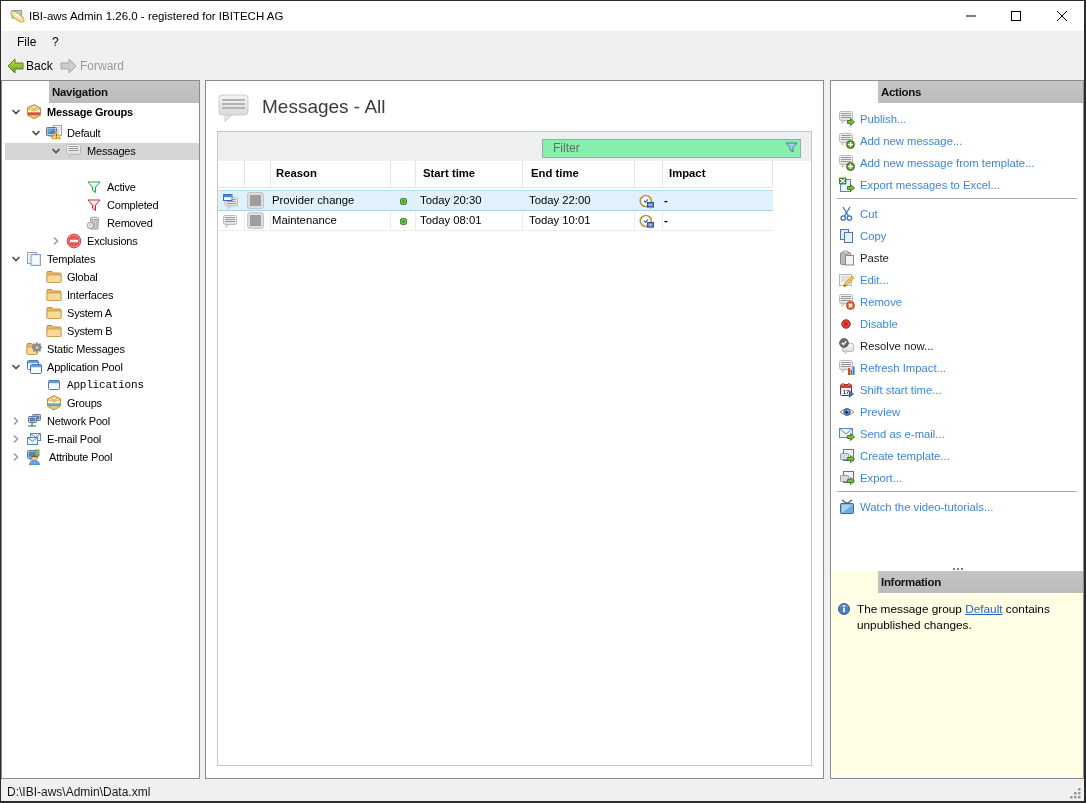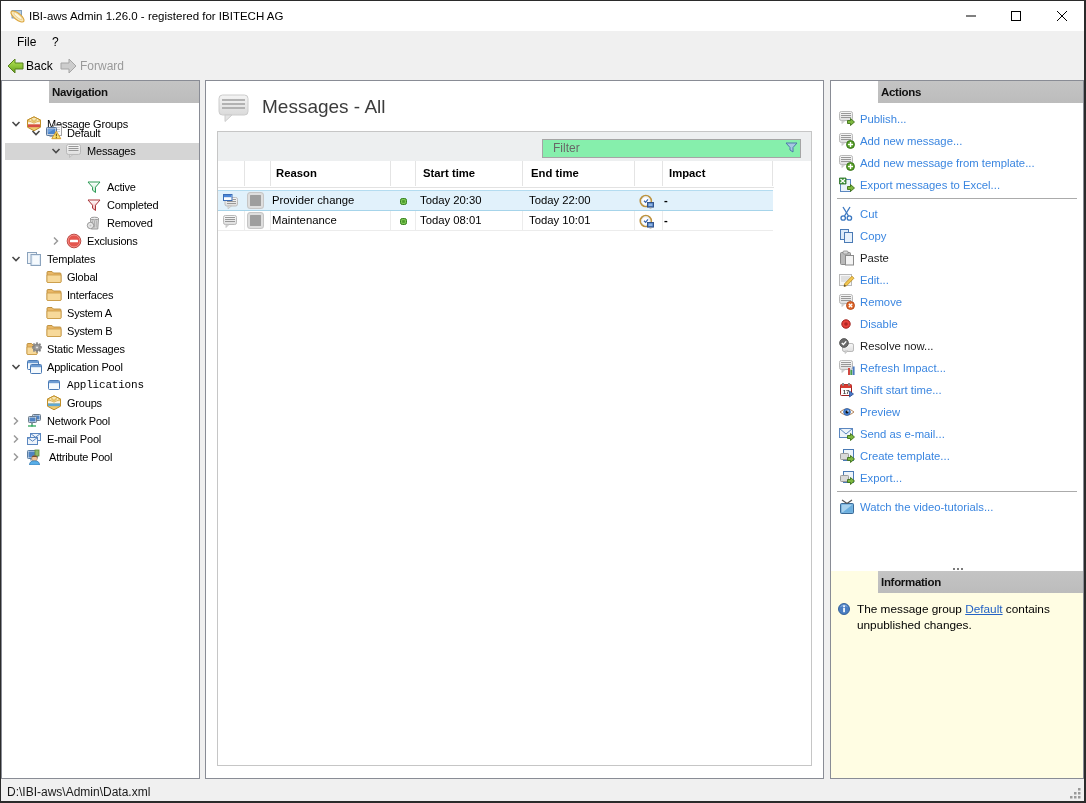--- a/index.html
+++ b/index.html
@@ -58,21 +58,21 @@
 </svg>
 <div class="abs" style="left:26px;top:55px;height:22px;line-height:22px;color:#000;">Back</div>
 <svg class="abs" style="left:60px;top:58px" width="17" height="16" viewBox="0 0 17 16">
  <path d="M9 1 L9 5 L1 5 L1 11 L9 11 L9 15 L16 8 Z" fill="#cdcdcd" stroke="#a5a5a5" stroke-width="1"></path>
 </svg>
 <div class="abs" style="left:80px;top:55px;height:22px;line-height:22px;color:#9a9a9a;">Forward</div>
 
 <div class="panel" id="nav" style="left:1px;top:80px;width:199px;height:699px;">
  <div class="hdr">Navigation</div>
  <div id="tree" style="position:absolute;left:0;top:22px;right:0;bottom:0;overflow:hidden;">
-<div class="treerow" style="top:12px;left:0;right:0;">
+<div class="treerow" style="top:0;left:0;right:0;font-weight:bold;">
         <svg class="chev" style="left:8px" width="12" height="12" viewBox="0 0 12 12">
           <path d="M2.5 4 L6 7.5 L9.5 4" fill="none" stroke="#4a4a4a" stroke-width="1.6"></path>
         </svg>
         <svg class="ticon" style="left:24px" width="16" height="16" viewBox="0 0 16 16">
           <defs>
             <clipPath id="hexd64f46">
               <path d="M8 0.8 L14.5 4 L14.5 11.2 L8 14.8 L1.5 11.2 L1.5 4 Z"></path>
             </clipPath>
           </defs>
           <g clip-path="url(#hexd64f46)">

